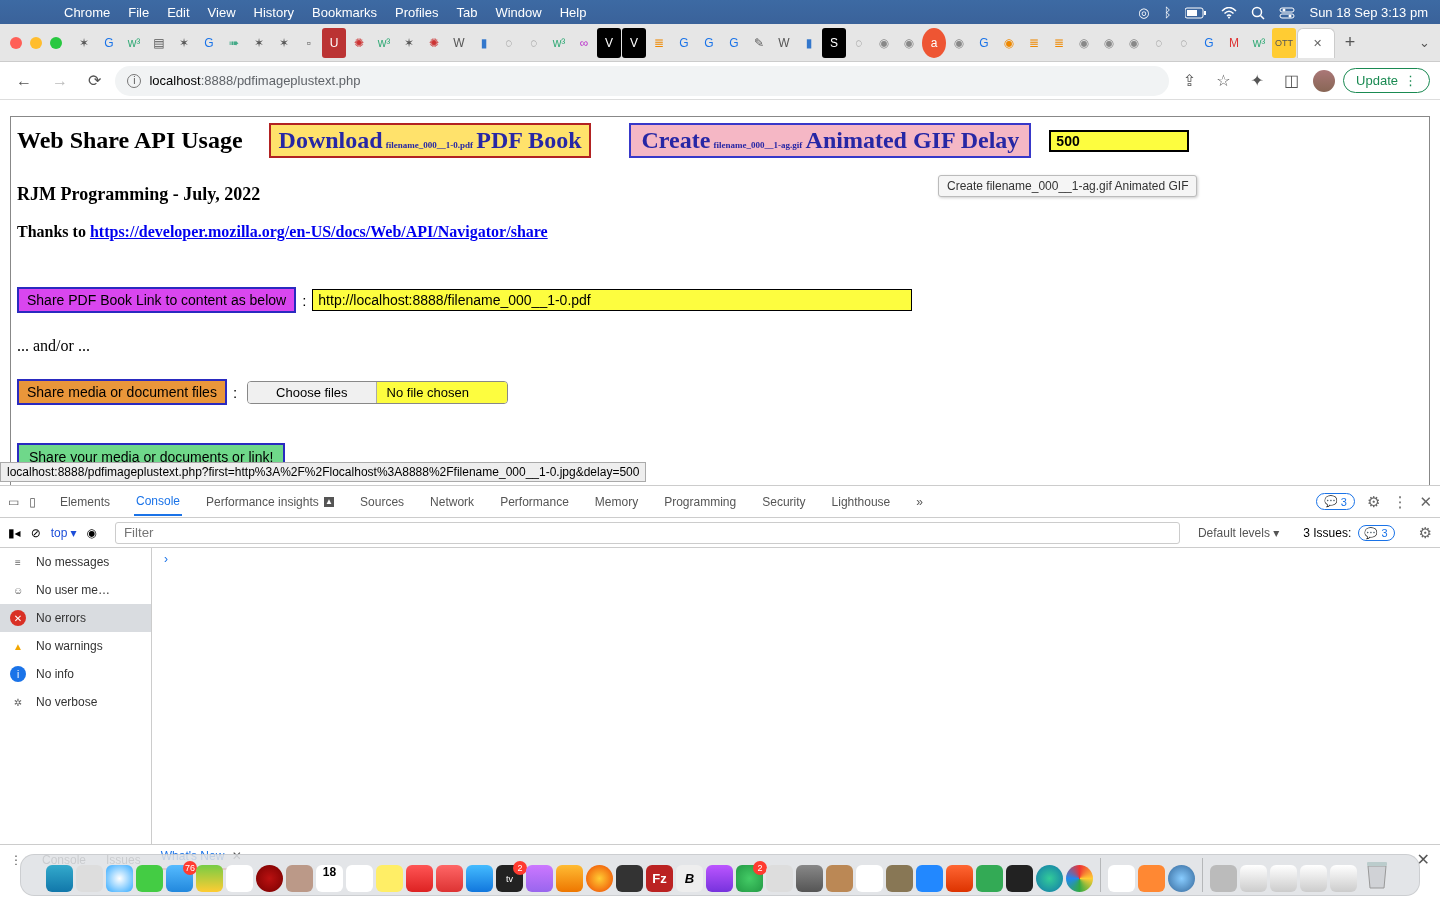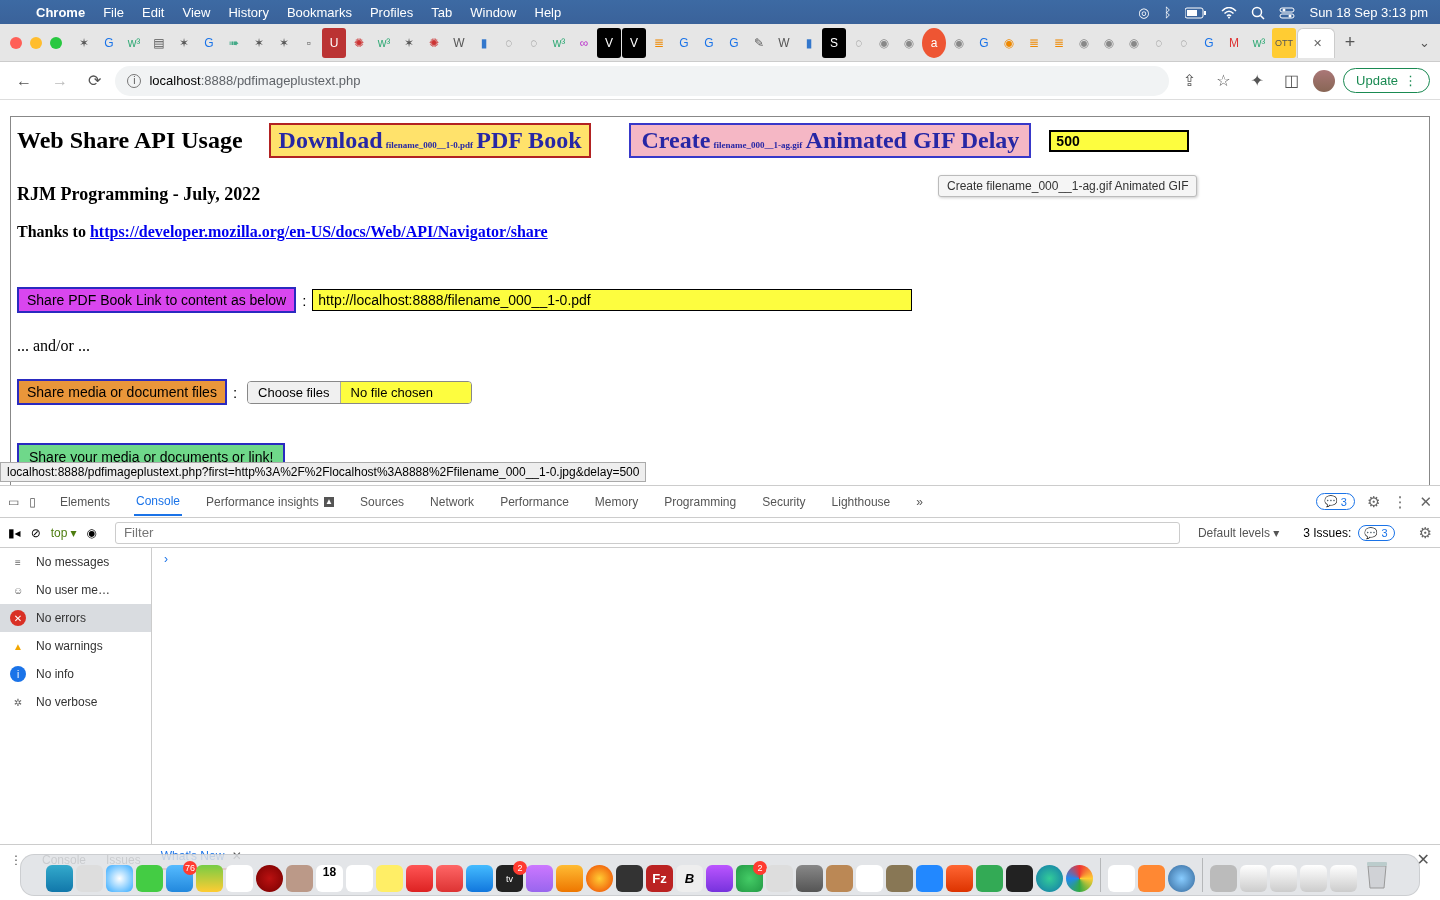--- a/index.html
+++ b/index.html
@@ -1,21 +1,21 @@
 <!DOCTYPE html>
 <html><head>
 <meta charset="utf-8">
 <style>
   * { box-sizing: border-box; }
   body { margin:0; padding:0; font-family: -apple-system, BlinkMacSystemFont, "Helvetica Neue", Arial, sans-serif; font-size:13px; background:#fff; width:1440px; height:900px; overflow:hidden; }
   
   
   .menubar { background:linear-gradient(#3d6aa3,#3a629a); height:24px; color:#fff; display:flex; align-items:center; padding:0 12px; font-size:13px; gap:18px; }
   .menubar .apple { font-size:15px; margin-right:6px; }
-  .menubar .appname { font-weight:700; }
+  .menubar .appname { font-weight:400;margin-left:28px; }
   .menubar .right { margin-left:auto; display:flex; gap:14px; align-items:center; }
   .menubar .ico { fill:#fff; display:inline-block; vertical-align:middle; }
   
   
   .window-controls { background:#e6e6e6; height:38px; display:flex; align-items:center; padding:0 10px; position:relative; border-bottom:1px solid #ccc;}
   .traffic { display:flex; gap:8px; margin-right:10px;}
   .dot { width:12px; height:12px; border-radius:50%; }
   .dot.red{background:#ff5f57;} .dot.yel{background:#ffbd2e;} .dot.grn{background:#28c840;}
   .tabstrip { flex:1; display:flex; align-items:center; overflow:hidden; gap:1px; height:100%;}
   .favtab { width:24px; height:30px; display:flex; align-items:center; justify-content:center; border-radius:6px 6px 0 0; font-size:12px; color:#555; background:transparent; cursor:default;}
@@ -55,21 +55,21 @@
   .share-row { margin-top:46px; display:flex; align-items:center; }
   .share-btn1 { background:#d946ef; border:2px solid #2a2ac0; padding:3px 8px; font-size:14px; }
   .colon{margin:0 6px;font-size:15px;}
   .url-input{background:#fdfd3f; border:1px solid #000; width:600px; height:22px; padding:1px 5px; font-size:14px;}
   
   .andor{font-family:"Times New Roman",serif;font-size:16px;margin:24px 0;}
   
   .share-row2{display:flex;align-items:center;}
   .share-btn2{background:#e9963a;border:2px solid #2a2ac0;padding:3px 8px;font-size:14px;}
   .choose-wrap{display:inline-flex;align-items:center;margin-left:4px;border:1px solid #888;border-radius:4px;overflow:hidden;}
-  .choose-btn{background:#f0f0f0;padding:3px 10px;font-size:13px;border-right:1px solid #aaa;}
+  .choose-btn{background:#f0f0f0;padding:3px 28px;font-size:13px;border-right:1px solid #aaa;}
   .choose-label{background:#fdfd3f;padding:3px 10px;font-size:13px;min-width:130px;}
   
   .share-final{margin-top:38px;background:#6fd88a;border:2px solid #2a2ac0;padding:4px 10px;font-size:14px;display:inline-block;}
   
   .big-black{margin-top:14px;height:28px;background:#000;border:1px solid #888;}
   
   
   .status-hover{position:absolute;left:0;top:462px;background:#eee;border:1px solid #aaa;padding:2px 6px;font-size:12px;z-index:5;}
   
   
@@ -77,21 +77,21 @@
   .dt-tabs{display:flex;align-items:center;height:32px;border-bottom:1px solid #ccc;padding:0 8px;gap:22px;color:#555;}
   .dt-tabs .tab{padding:6px 2px;cursor:default;}
   .dt-tabs .tab.active{color:#1a73e8;border-bottom:2px solid #1a73e8;}
   .dt-tabs .perfbadge{background:#555;color:#fff;width:10px;height:10px;display:inline-block;vertical-align:middle;margin-left:2px;font-size:8px;text-align:center;}
   .dt-right{margin-left:auto;display:flex;gap:12px;align-items:center;}
   .msg-badge{border:1px solid #1a73e8;color:#1a73e8;border-radius:10px;padding:1px 7px;font-size:11px;display:flex;align-items:center;gap:3px;}
   .gear{color:#666;font-size:15px;}
   .close-dt{color:#666;font-size:15px;}
   
   .dt-toolbar{display:flex;align-items:center;height:30px;border-bottom:1px solid #ccc;padding:0 8px;gap:10px;}
-  .dt-select{color:#4d7c0f;display:flex;gap:3px;}
+  .dt-select{color:#1d4ed8;display:flex;gap:3px;}
   .filter-input{flex:1;border:1px solid #ccc;border-radius:3px;height:22px;padding:0 8px;color:#888;margin:0 8px;}
   .levels{color:#555;}
   .issues-badge{border:1px solid #1a73e8;color:#1a73e8;border-radius:10px;padding:1px 6px;font-size:11px;margin-left:3px;}
   
   .dt-body{flex:1;display:flex;}
   .dt-sidebar{width:152px;border-right:1px solid #ccc;}
   .sb-item{display:flex;align-items:center;gap:10px;padding:6px 10px;color:#333;}
   .sb-item.active{background:#d9dce0;}
   .sb-ico{width:16px;height:16px;display:flex;align-items:center;justify-content:center;border-radius:50%;font-size:10px;}
   .ico-list{color:#666;} .ico-user{color:#666;} .ico-err{background:#d93025;color:#fff;} .ico-warn{color:#f2a600;} .ico-info{background:#1a73e8;color:#fff;} .ico-bug{color:#666;}

